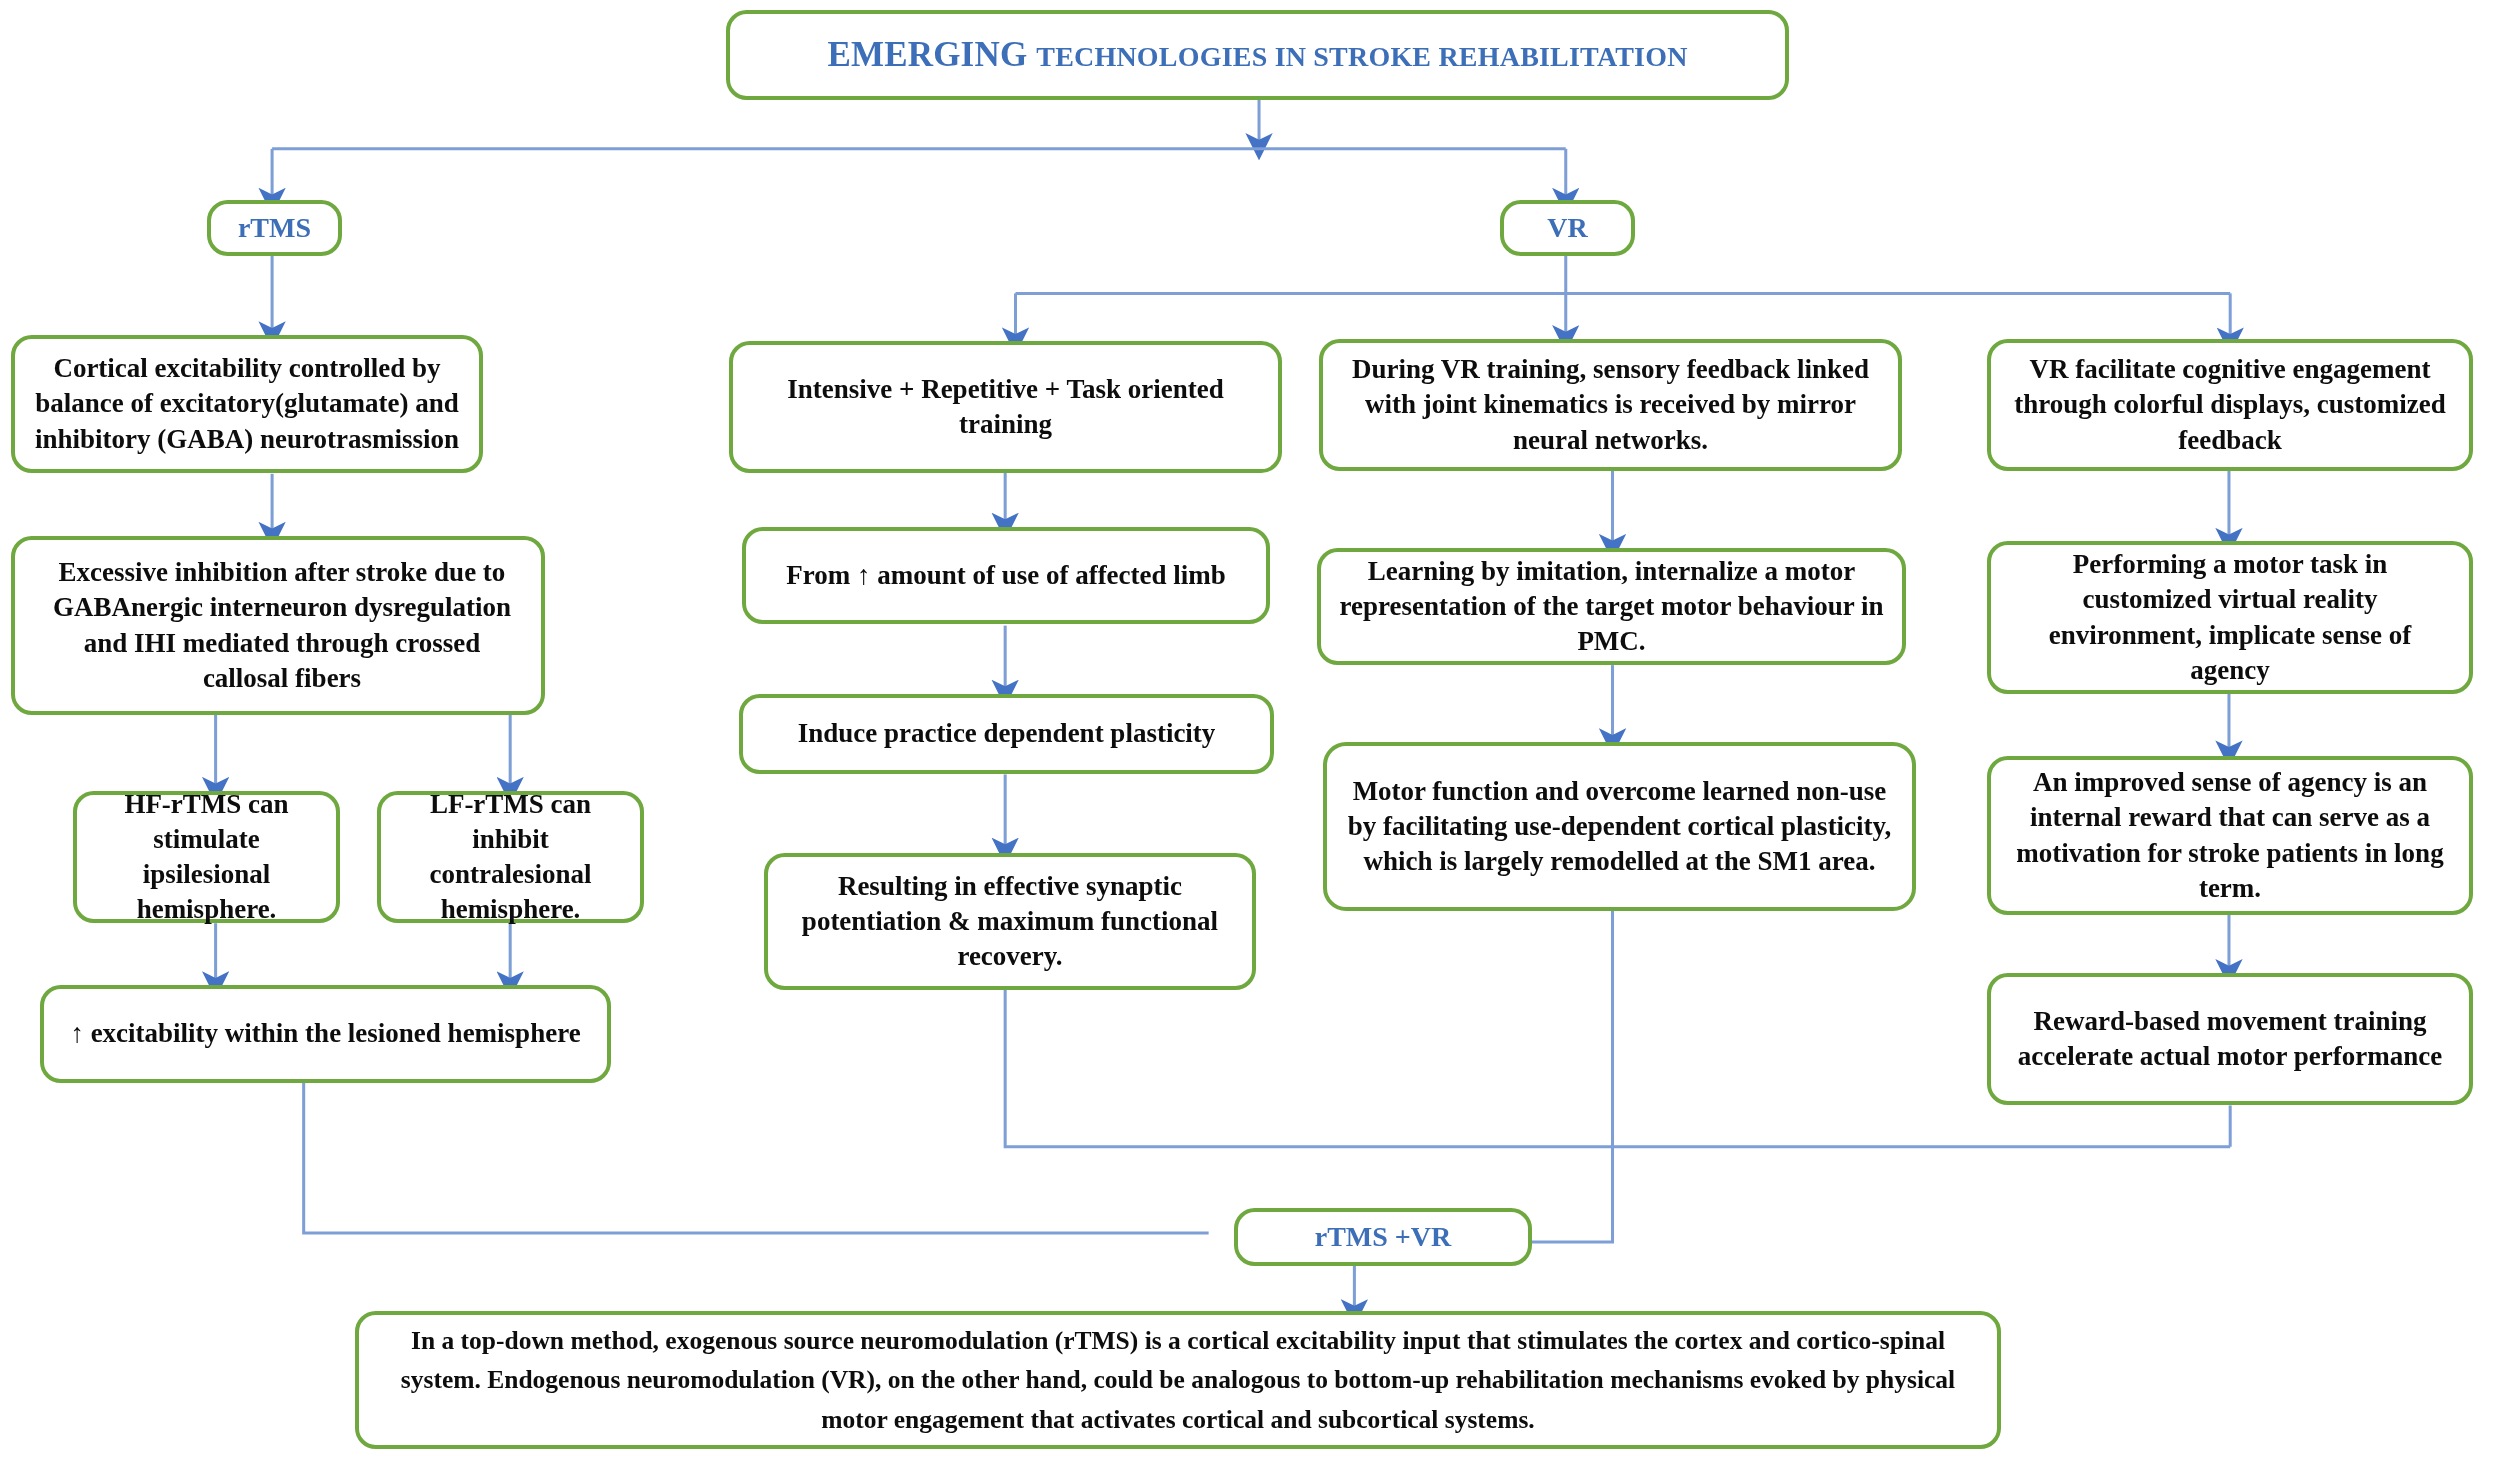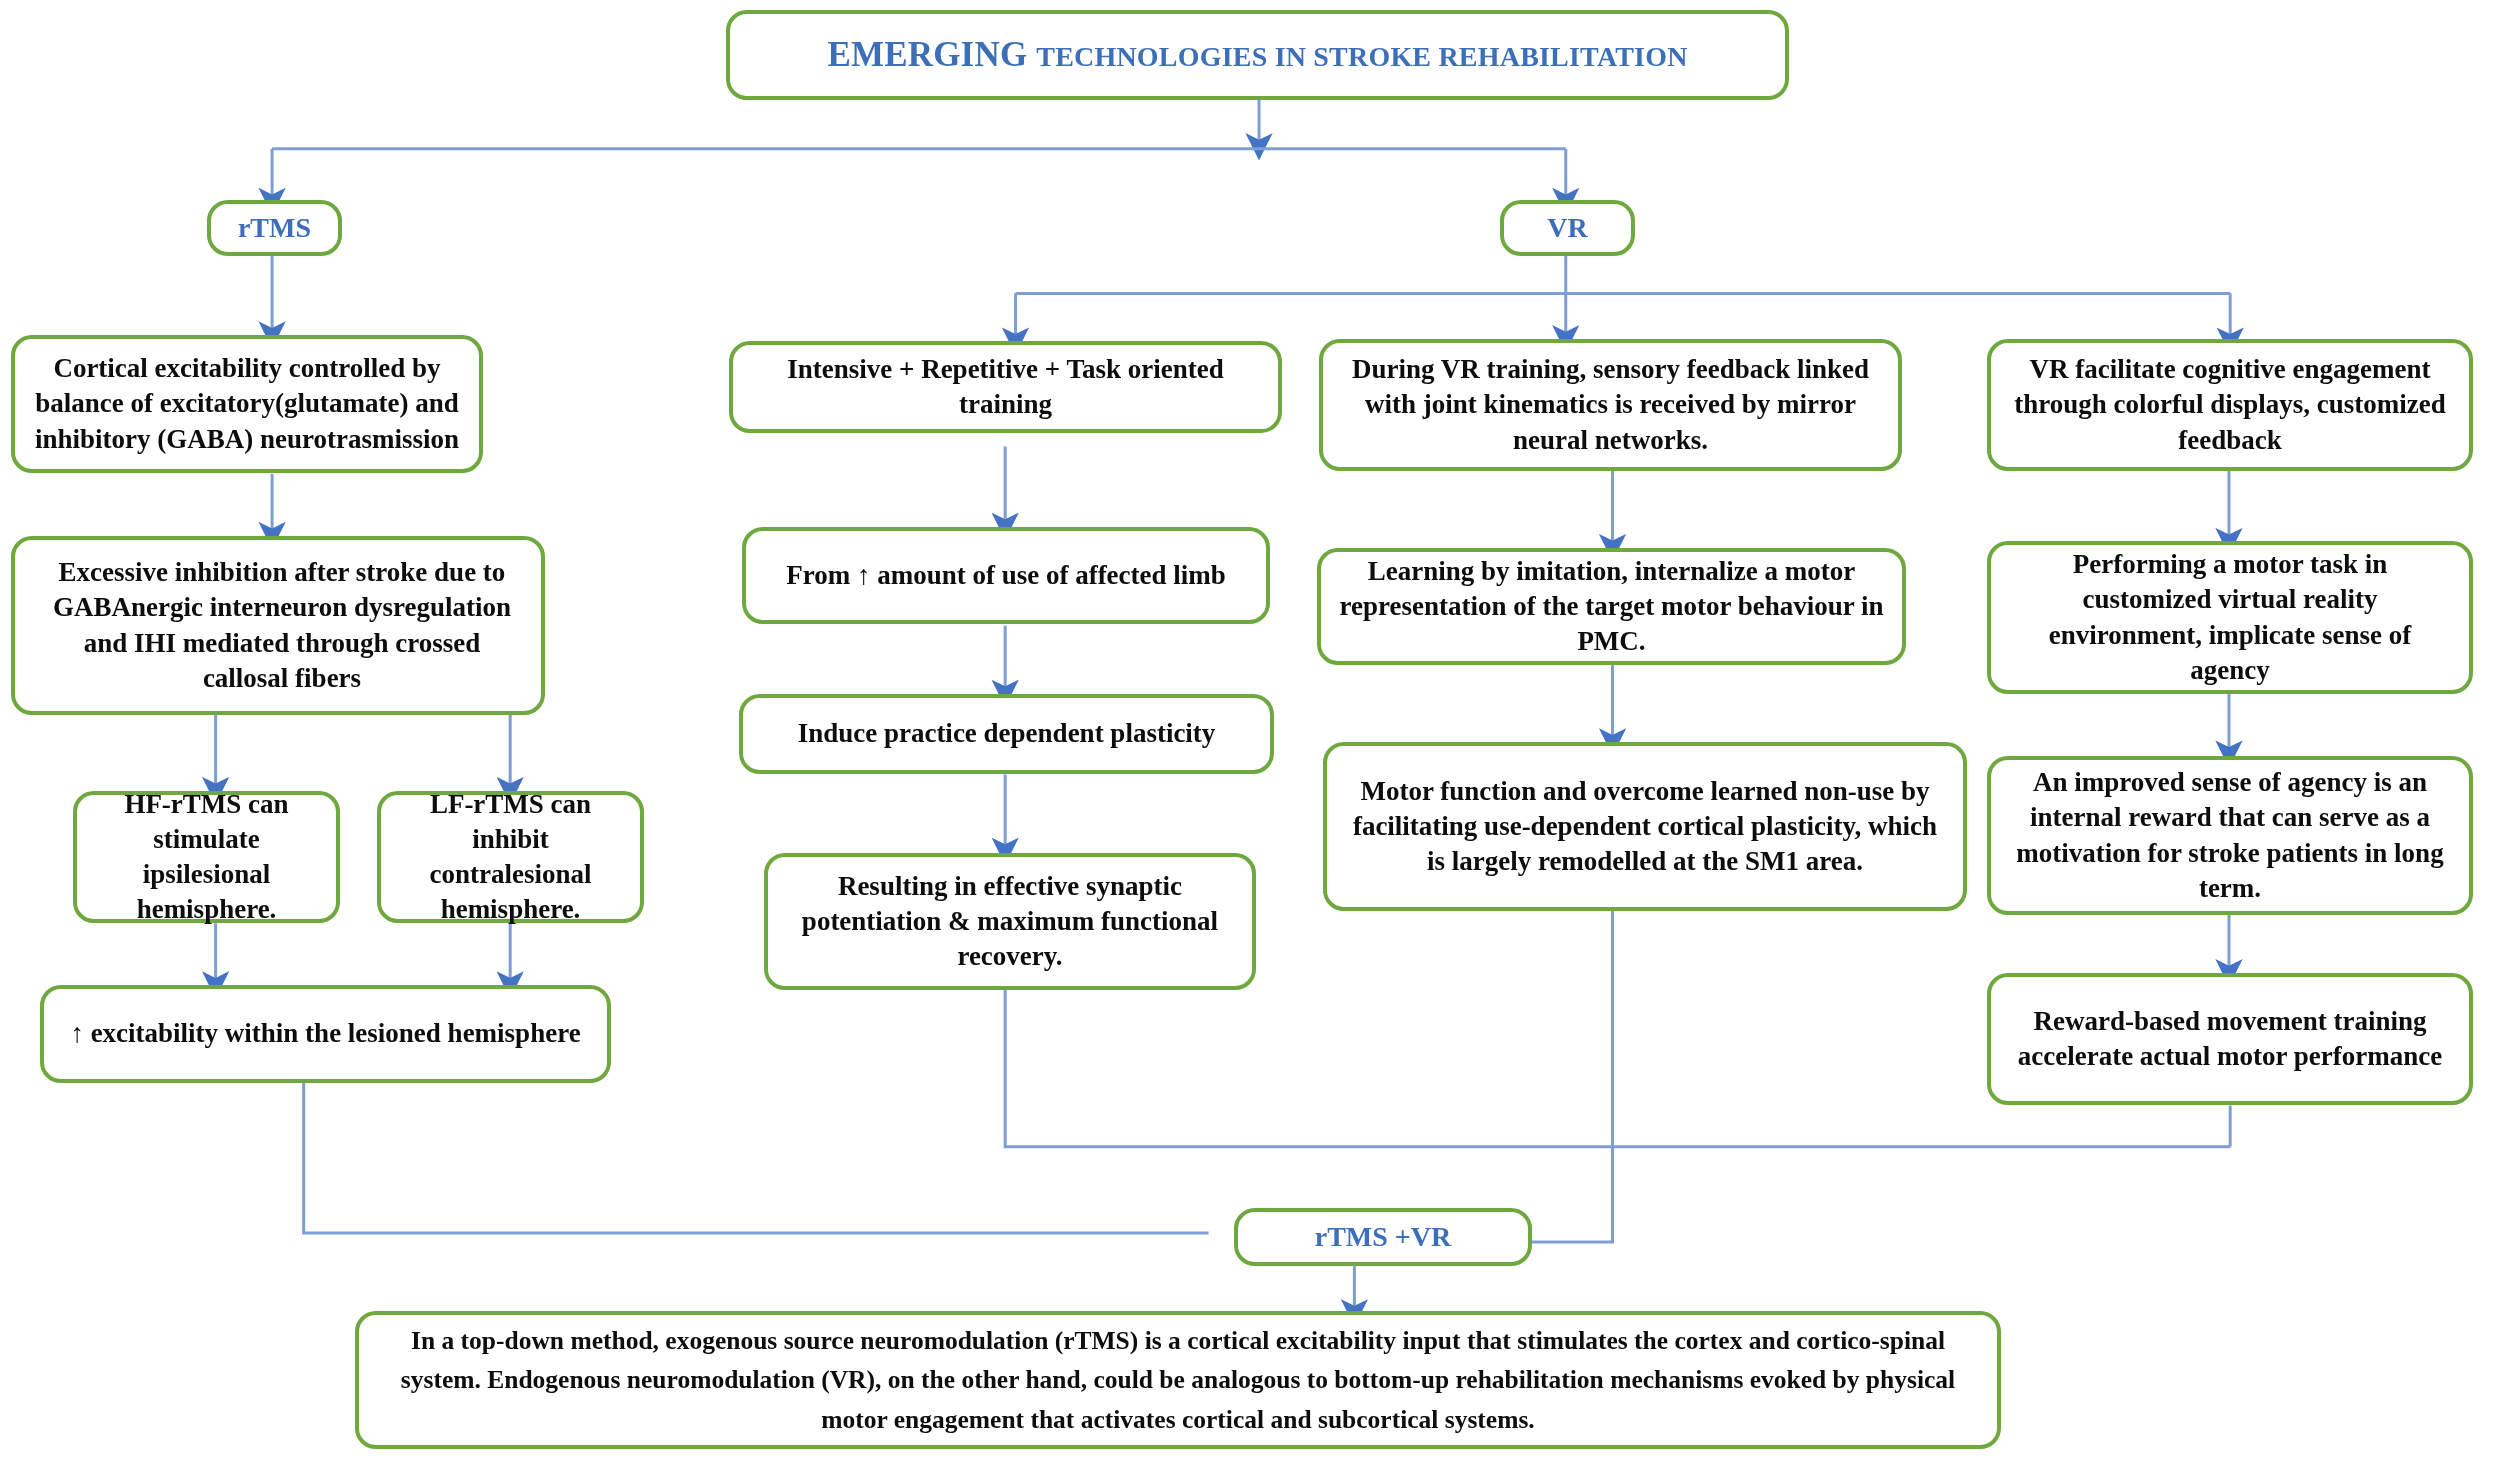--- a/index.html
+++ b/index.html
@@ -156,21 +156,21 @@
   </div>
 
   <div class="node body-node-sm" style="left:377px; top:791px; width:267px; height:132px;">
     <span class="txt">LF-rTMS can inhibit contralesional hemisphere.</span>
   </div>
 
   <div class="node body-node" style="left:40px; top:985px; width:571px; height:98px;">
     <span class="txt">↑ excitability within the lesioned hemisphere</span>
   </div>
 
-  <div class="node body-node" style="left:729px; top:341px; width:553px; height:92px;">
+  <div class="node body-node" style="left:729px; top:341px; width:553px; height:132px;">
     <span class="txt">Intensive + Repetitive + Task oriented training</span>
   </div>
 
   <div class="node body-node" style="left:742px; top:527px; width:528px; height:97px;">
     <span class="txt">From ↑ amount of use of affected limb</span>
   </div>
 
   <div class="node body-node" style="left:739px; top:694px; width:535px; height:80px;">
     <span class="txt">Induce practice dependent plasticity</span>
   </div>
@@ -180,21 +180,21 @@
   </div>
 
   <div class="node body-node" style="left:1319px; top:339px; width:583px; height:132px;">
     <span class="txt">During VR training, sensory feedback linked with joint kinematics is received by mirror neural networks.</span>
   </div>
 
   <div class="node body-node" style="left:1317px; top:548px; width:589px; height:117px;">
     <span class="txt">Learning by imitation, internalize a motor representation of the target motor behaviour in PMC.</span>
   </div>
 
-  <div class="node body-node" style="left:1323px; top:742px; width:644px; height:169px;">
+  <div class="node body-node" style="left:1323px; top:742px; width:593px; height:169px;border-radius:23px;">
     <span class="txt">Motor function and overcome learned non-use by facilitating use-dependent cortical plasticity, which is largely remodelled at the SM1 area.</span>
   </div>
 
   <div class="node body-node" style="left:1987px; top:339px; width:486px; height:132px;">
     <span class="txt">VR facilitate cognitive engagement through  colorful displays, customized feedback</span>
   </div>
 
   <div class="node body-node" style="left:1987px; top:541px; width:486px; height:153px;">
     <span class="txt">Performing a motor task in customized virtual reality environment, implicate sense of agency</span>
   </div>

